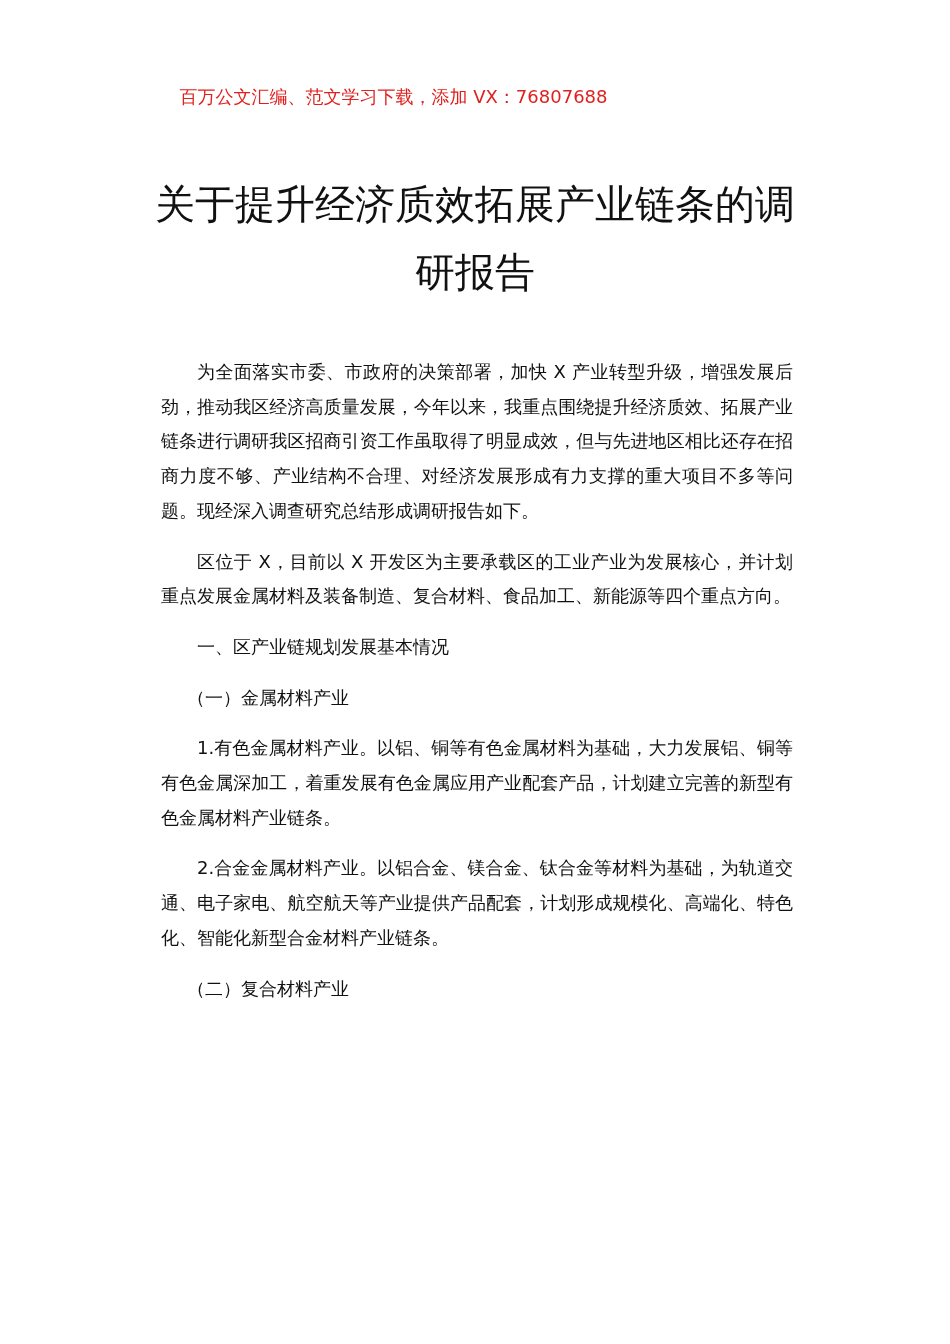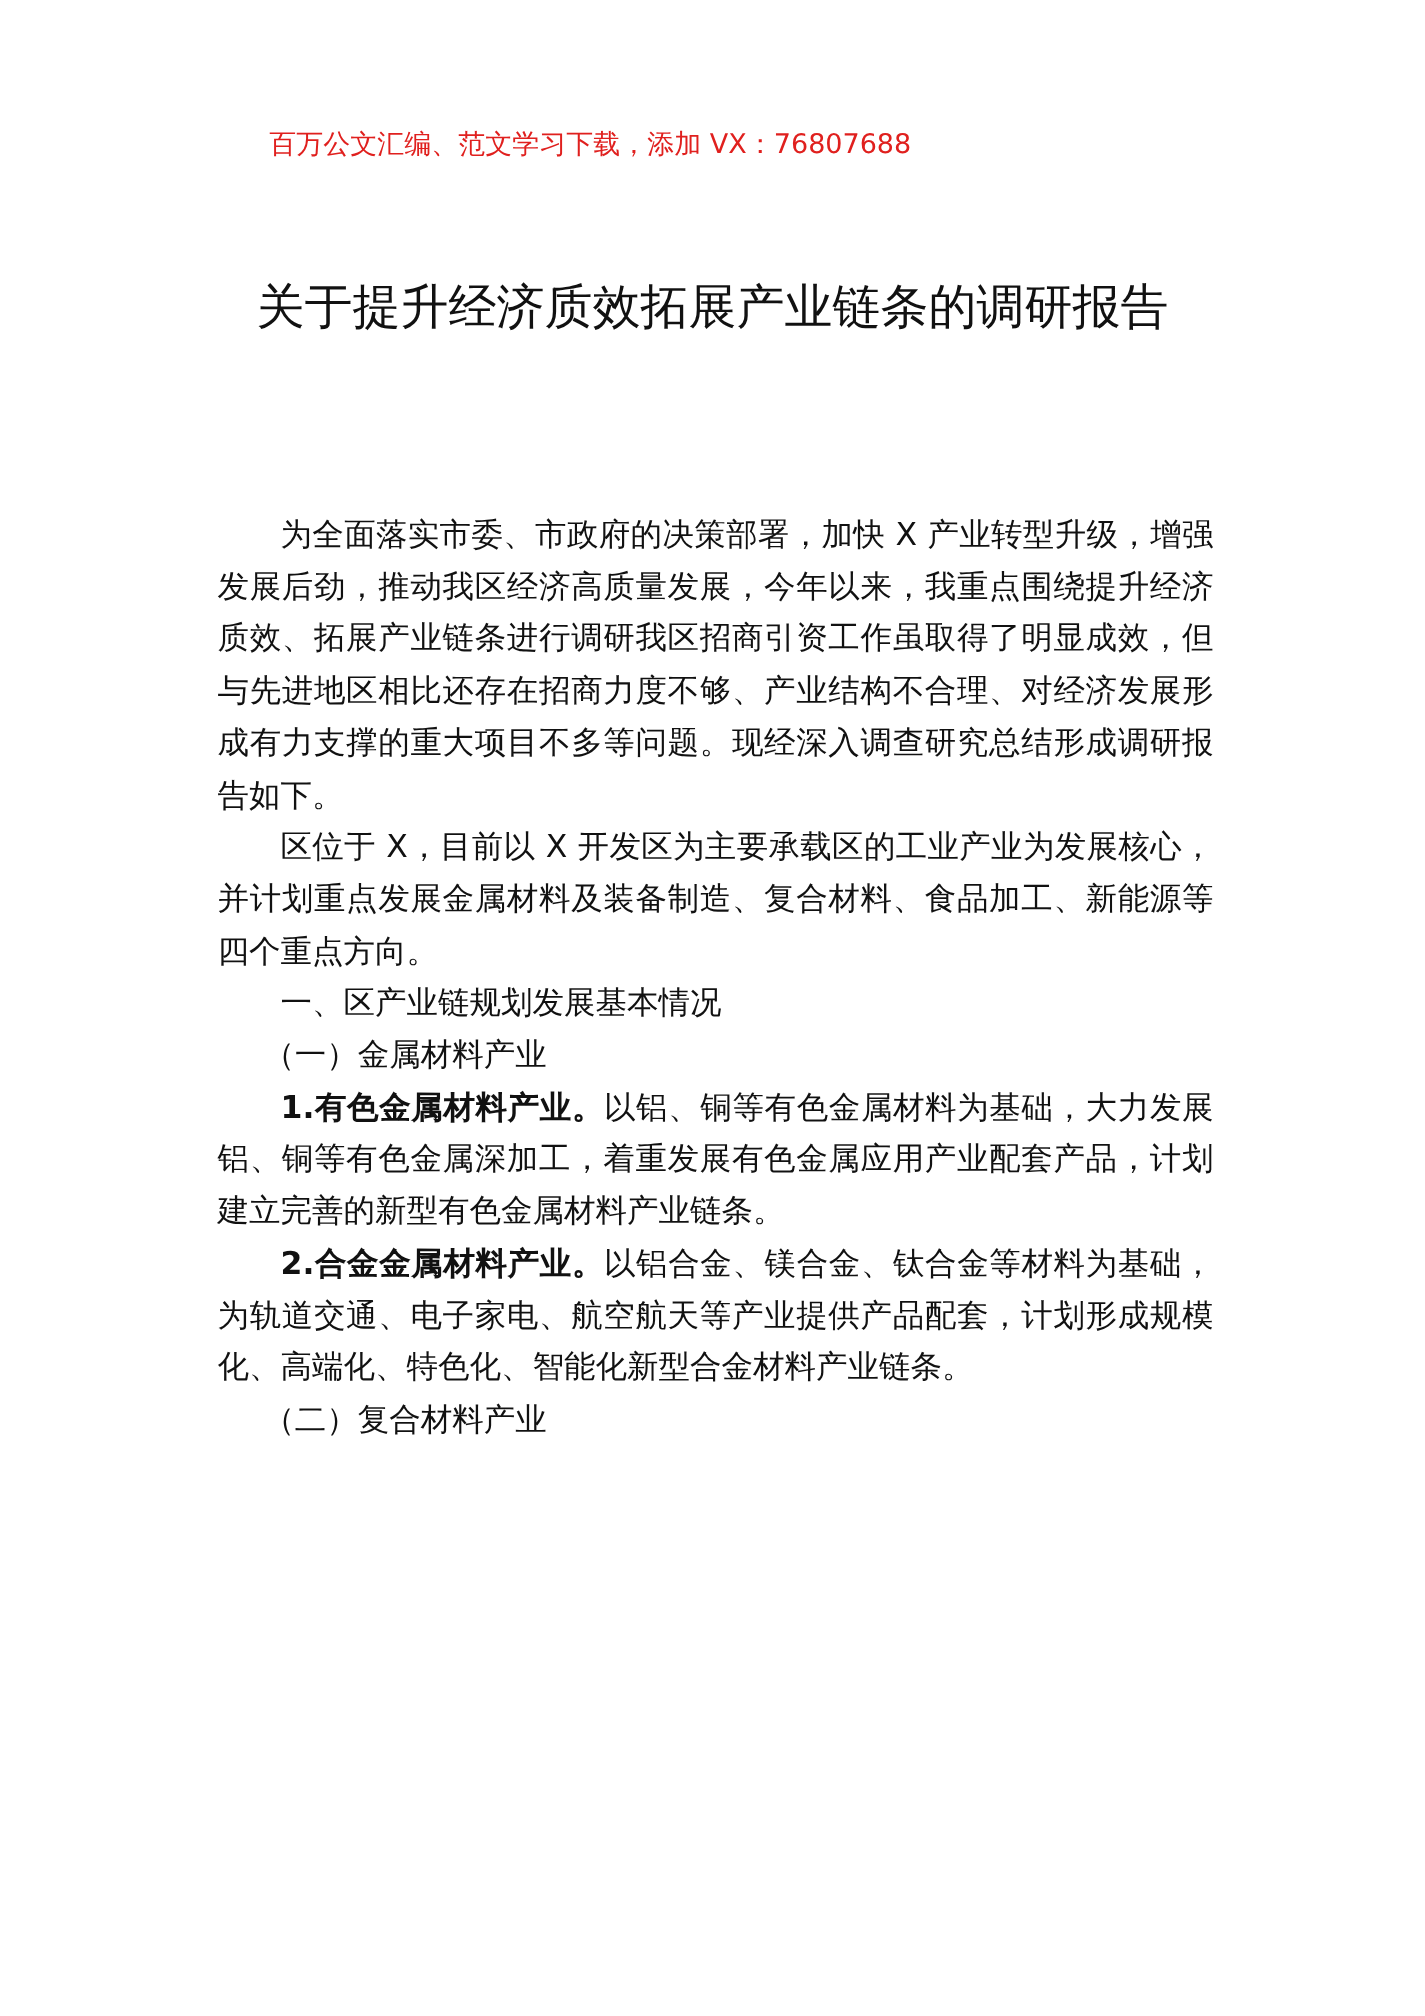--- a/index.html
+++ b/index.html
@@ -24,47 +24,47 @@
     font-size: 18px;
     line-height: 26px;
     color: #e0201e;
   }
   .title {
     position: absolute;
     top: 170px;
     left: 145px;
     width: 660px;
     text-align: center;
-    font-size: 32px;
+    font-size: 40px;
     line-height: 68px;
     color: #111111;
     letter-spacing: 0px;
   }
   .body-text {
     position: absolute;
     top: 339px;
     left: 145px;
     width: 664px;
   }
   .para {
-    margin: 0;
-    font-size: 21px;
+    margin: 16px;
+    font-size: 18px;
     line-height: 34.7px;
     text-align: justify;
     text-indent: 2em;
     word-break: break-all;
   }
   .para.heading {
     text-indent: 2em;
   }
   .para.sub-heading {
     text-indent: 1.45em;
   }
   .bold-lead {
-    font-weight: bold;
+    font-weight: normal;
   }
 </style>
 </head>
 <body>
 
 <div class="header-note">百万公文汇编、范文学习下载，添加 VX：76807688</div>
 
 <div class="title">关于提升经济质效拓展产业链条的调研报告</div>
 
 <div class="body-text">

